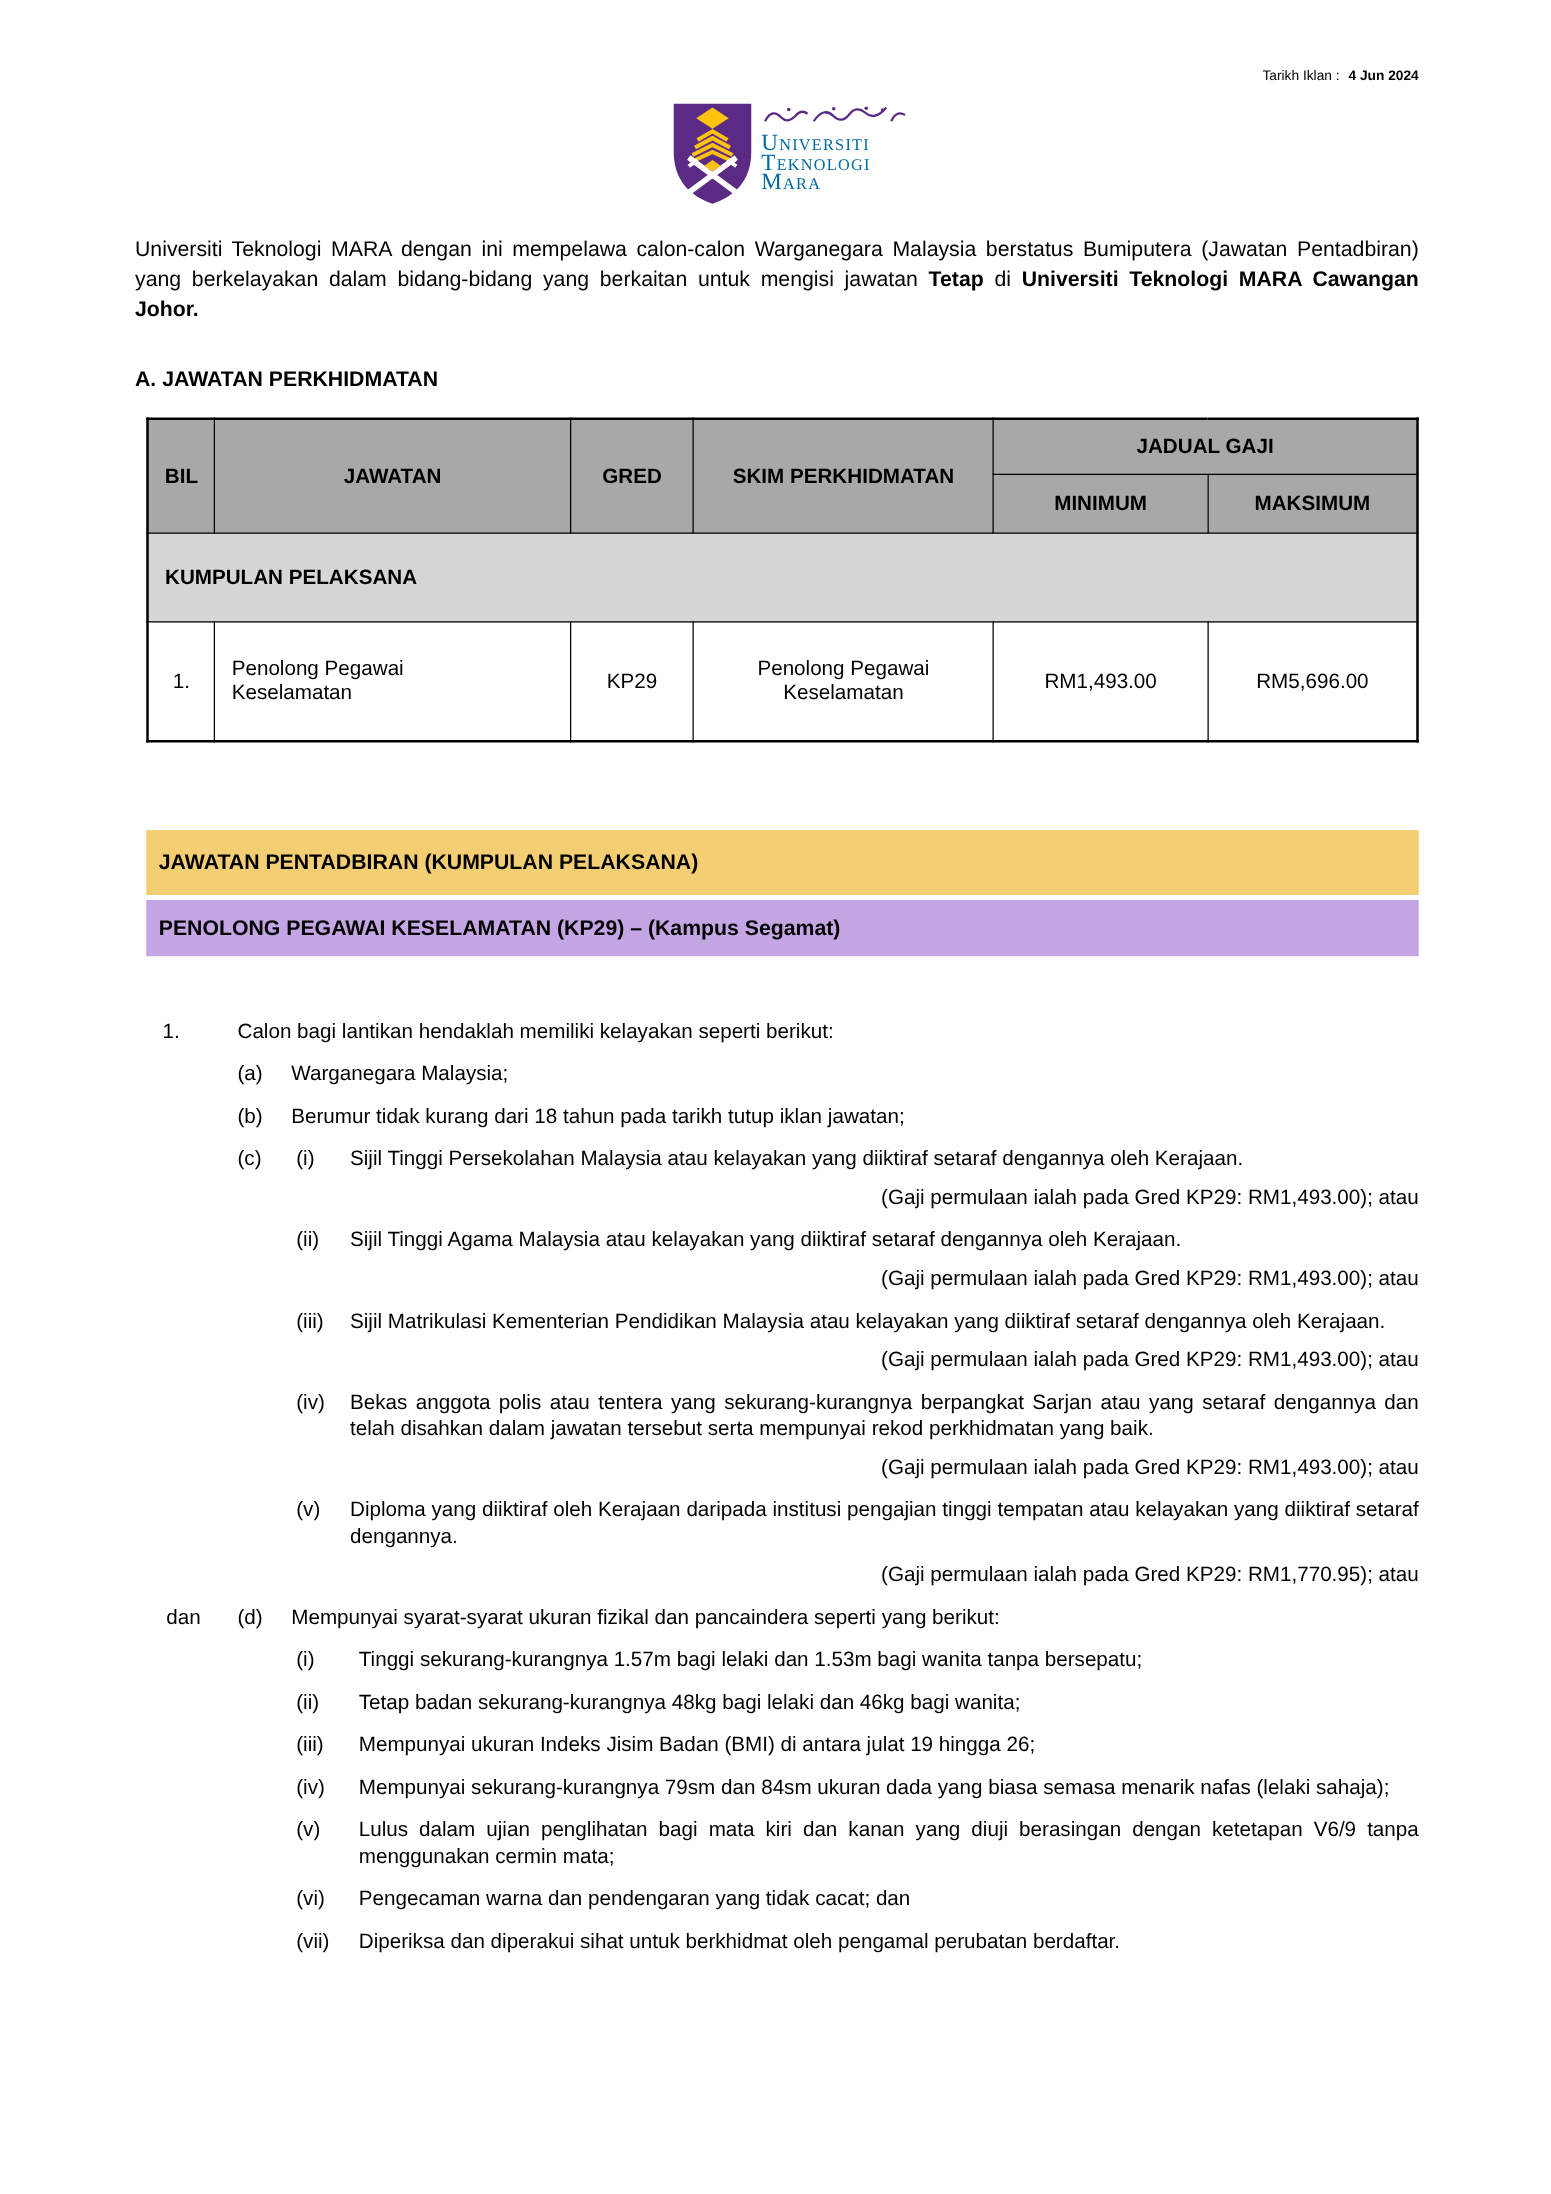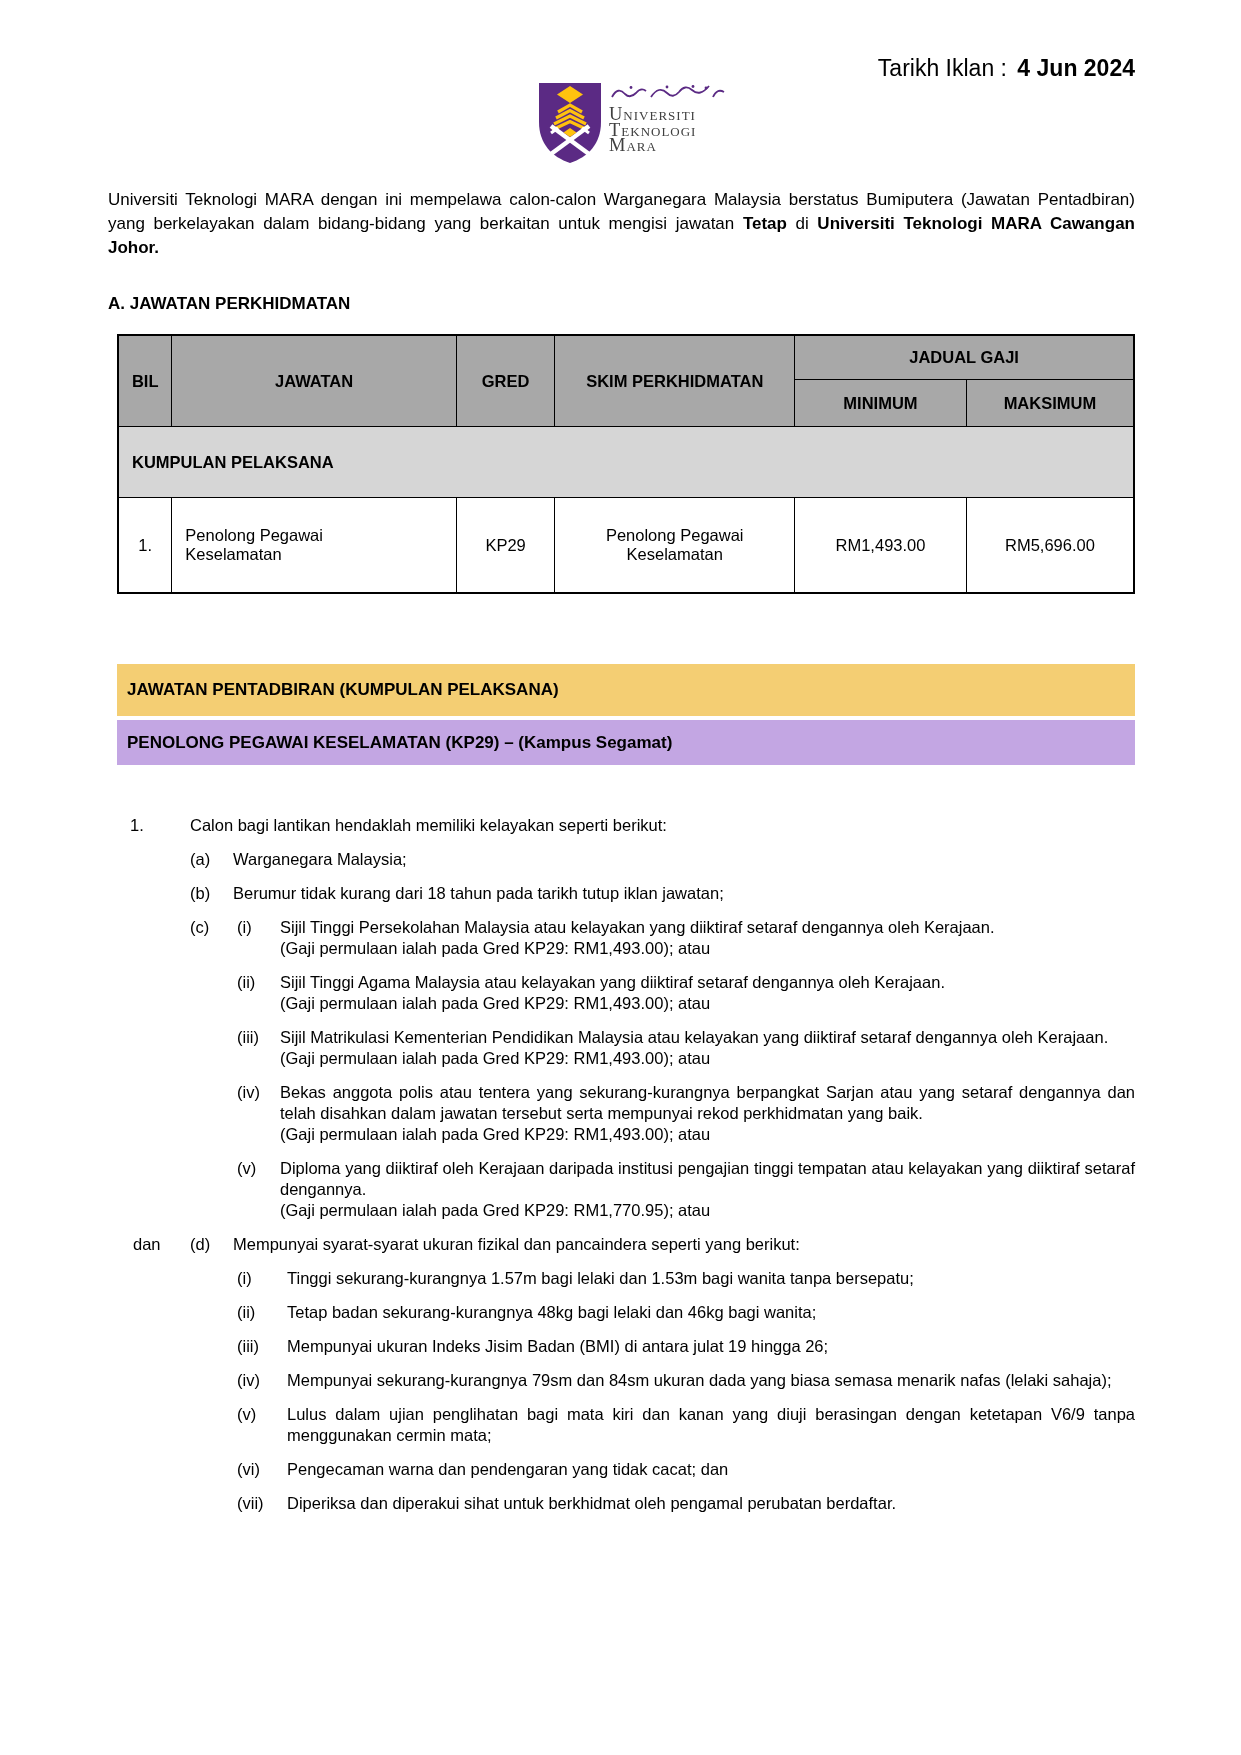--- a/index.html
+++ b/index.html
@@ -7,29 +7,29 @@
     width:1241px;height:1755px;
     font-family:"Liberation Sans","DejaVu Sans",sans-serif;
     color:#000;
     -webkit-font-smoothing:antialiased;
   }
   .page{position:relative;width:1241px;height:1755px;box-sizing:border-box;
         padding:0 106px 0 108px;overflow:hidden;}
 
   
   .topbar{position:relative;height:188px;}
-  .date-line{position:absolute;top:55px;right:0;font-size:23px;white-space:nowrap;}
+  .date-line{position:absolute;top:55px;right:0;font-size:11px;white-space:nowrap;}
   .date-line .val{font-weight:bold;margin-left:4px;}
 
   .logo{position:absolute;top:82px;left:430px;display:flex;align-items:flex-start;}
   .logo .shield{width:64px;height:82px;flex:0 0 auto;}
   .logo .right-col{margin-left:7px;padding-top:2px;}
   .wordmark{font-family:"Liberation Serif","DejaVu Serif",serif;
             font-variant:small-caps;font-size:18.5px;line-height:15.5px;
-            letter-spacing:1px;color:#404040;margin-top:2px;}
+            letter-spacing:1px;color:#0369a1;margin-top:2px;}
 
   
   .intro{margin:0;font-size:17px;line-height:24px;text-align:justify;}
   .intro .b{font-weight:bold;}
 
   
   .section-heading{margin:34px 0 0 0;font-size:17px;font-weight:bold;}
 
   table.positions{border-collapse:collapse;border:2px solid #000;
                   margin-top:20px;margin-left:9px;width:calc(100% - 9px);
@@ -55,21 +55,21 @@
   
   .req{margin-top:50px;font-size:16.5px;line-height:21px;}
   .req-row{display:flex;align-items:flex-start;margin-bottom:13px;}
   .mk{flex:0 0 auto;}
   .w60{width:60px;} .w57{width:57px;} .w50{width:50px;} .w47{width:47px;} .w43{width:43px;}
   .pad-1{padding-left:22px;}
   .pad-ab{padding-left:82px;}
   .pad-rom{padding-left:129px;}
   .pad-dan{padding-left:25px;}
   .req-text{flex:1 1 auto;text-align:justify;}
-  .gaji{text-align:left;}
+  .gaji{margin-top:10px;text-align:right;}
 </style>
 </head>
 <body>
 
 <div class="page">
 
   <div class="topbar">
     <div class="date-line">
       <span>Tarikh Iklan :</span>
       <span class="val">4 Jun 2024</span>

